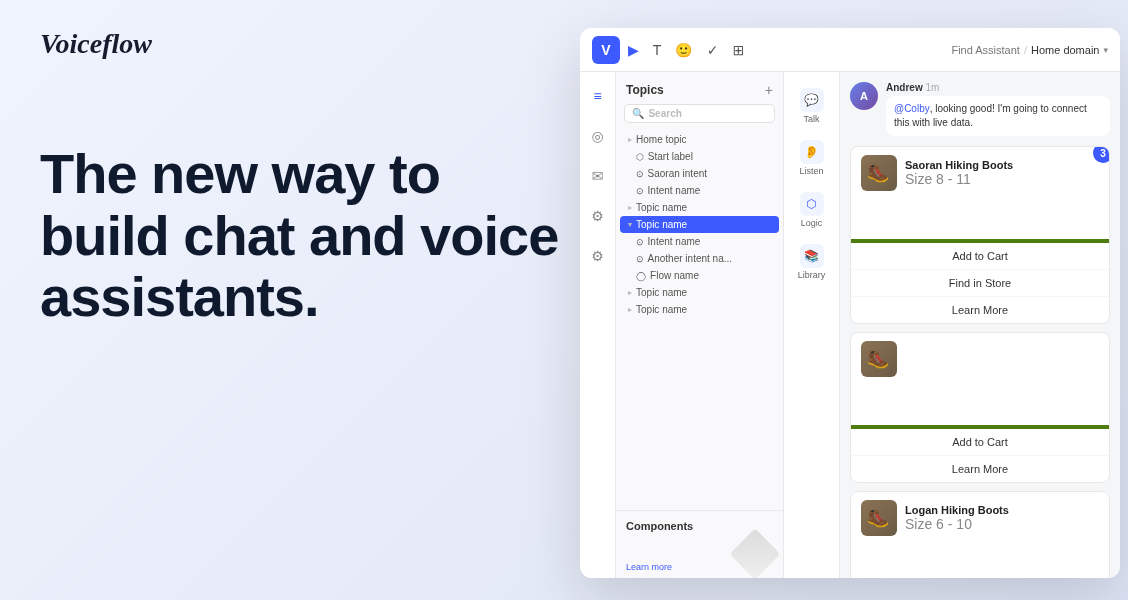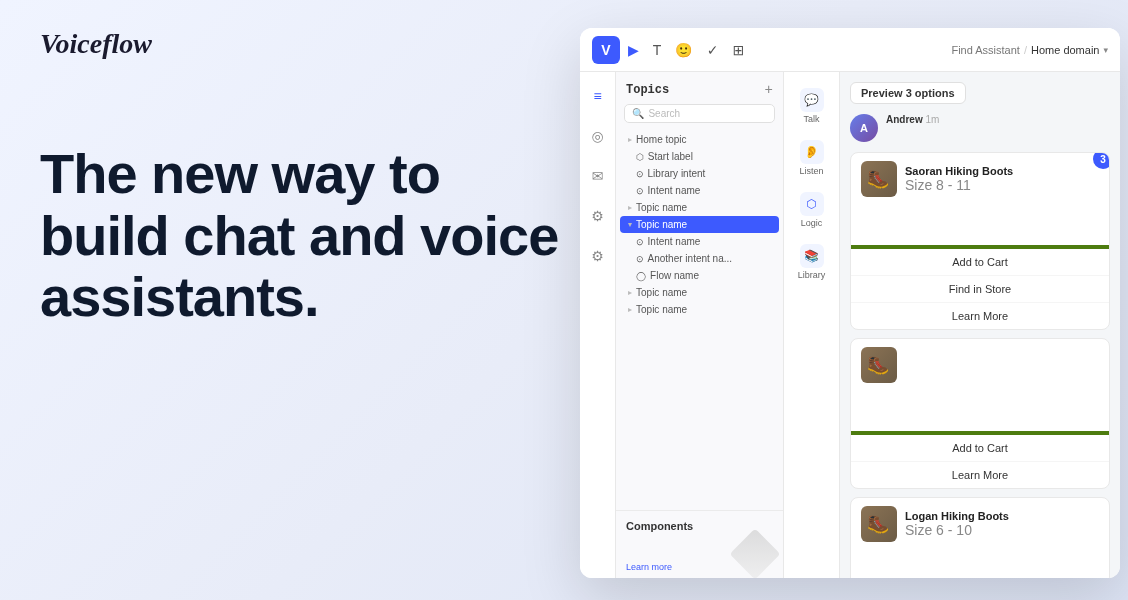--- a/index.html
+++ b/index.html
@@ -146,21 +146,20 @@
       display: flex;
       flex-direction: column;
       overflow: hidden;
       flex-shrink: 0;
     }
     .topics-header {
       display: flex;
       align-items: center;
       justify-content: space-between;
       padding: 10px 10px 6px;
-      font-family: Liberation Mono, monospace;
     }
     .topics-title {
       font-size: 12px;
       font-weight: 600;
       color: #333;
     }
     .topics-add {
       color: #888;
       font-size: 14px;
       cursor: pointer;
@@ -169,21 +168,21 @@
       margin: 0 8px 8px;
       background: #fff;
       border: 1px solid #e0e0e0;
       border-radius: 5px;
       padding: 3px 7px;
       display: flex;
       align-items: center;
       gap: 4px;
     }
     .topics-search-icon { color: #bbb; font-size: 10px; }
-    .topics-search-text { font-size: 10px; color: #bbb; }
+    .topics-search-text { font-size: 10px; color: #bbb; font-weight: bold; }
 
     .topics-list {
       flex: 1;
       overflow-y: auto;
       font-size: 10px;
     }
     .topic-item {
       display: flex;
       align-items: center;
       padding: 3px 8px;
@@ -457,21 +456,21 @@
         <div class="topic-item">
           <span class="topic-arrow">▸</span>
           <span>Home topic</span>
         </div>
         <div class="topic-item topic-indent-1">
           <span class="topic-icon">⬡</span>
           <span>Start label</span>
         </div>
         <div class="topic-item topic-indent-1">
           <span class="topic-icon">⊙</span>
-          <span>Library intent</span>
+          <span>Saoran intent</span>
         </div>
         <div class="topic-item topic-indent-1">
           <span class="topic-icon">⊙</span>
           <span>Intent name</span>
         </div>
 
         <div class="topic-item">
           <span class="topic-arrow">▸</span>
           <span>Topic name</span>
         </div>
@@ -524,30 +523,30 @@
         <div class="block-tool-icon">⬡</div>
         <span class="block-tool-label">Logic</span>
       </div>
       <div class="block-tool">
         <div class="block-tool-icon">📚</div>
         <span class="block-tool-label">Library</span>
       </div>
     </div>
 
     <div class="chat-preview">
-      <div class="preview-header">
-        <button class="preview-options-btn">Preview 3 options</button>
-      </div>
 
       <div class="chat-bubble">
         <div class="chat-avatar">A</div>
         <div class="chat-content">
           <div class="chat-meta">
             <strong>Andrew</strong> <span>1m</span>
           </div>
+          <div class="chat-text">
+            <span class="chat-highlight">@Colby</span><span>, looking good! I'm going to connect this with live data.</span>
+          </div>
         </div>
       </div>
 
       <div class="product-card">
         <div class="product-header">
           <div class="product-img">
             <span class="product-boot-icon">🥾</span>
           </div>
           <div class="product-info">
             <div class="product-name">Saoran Hiking Boots</div>

